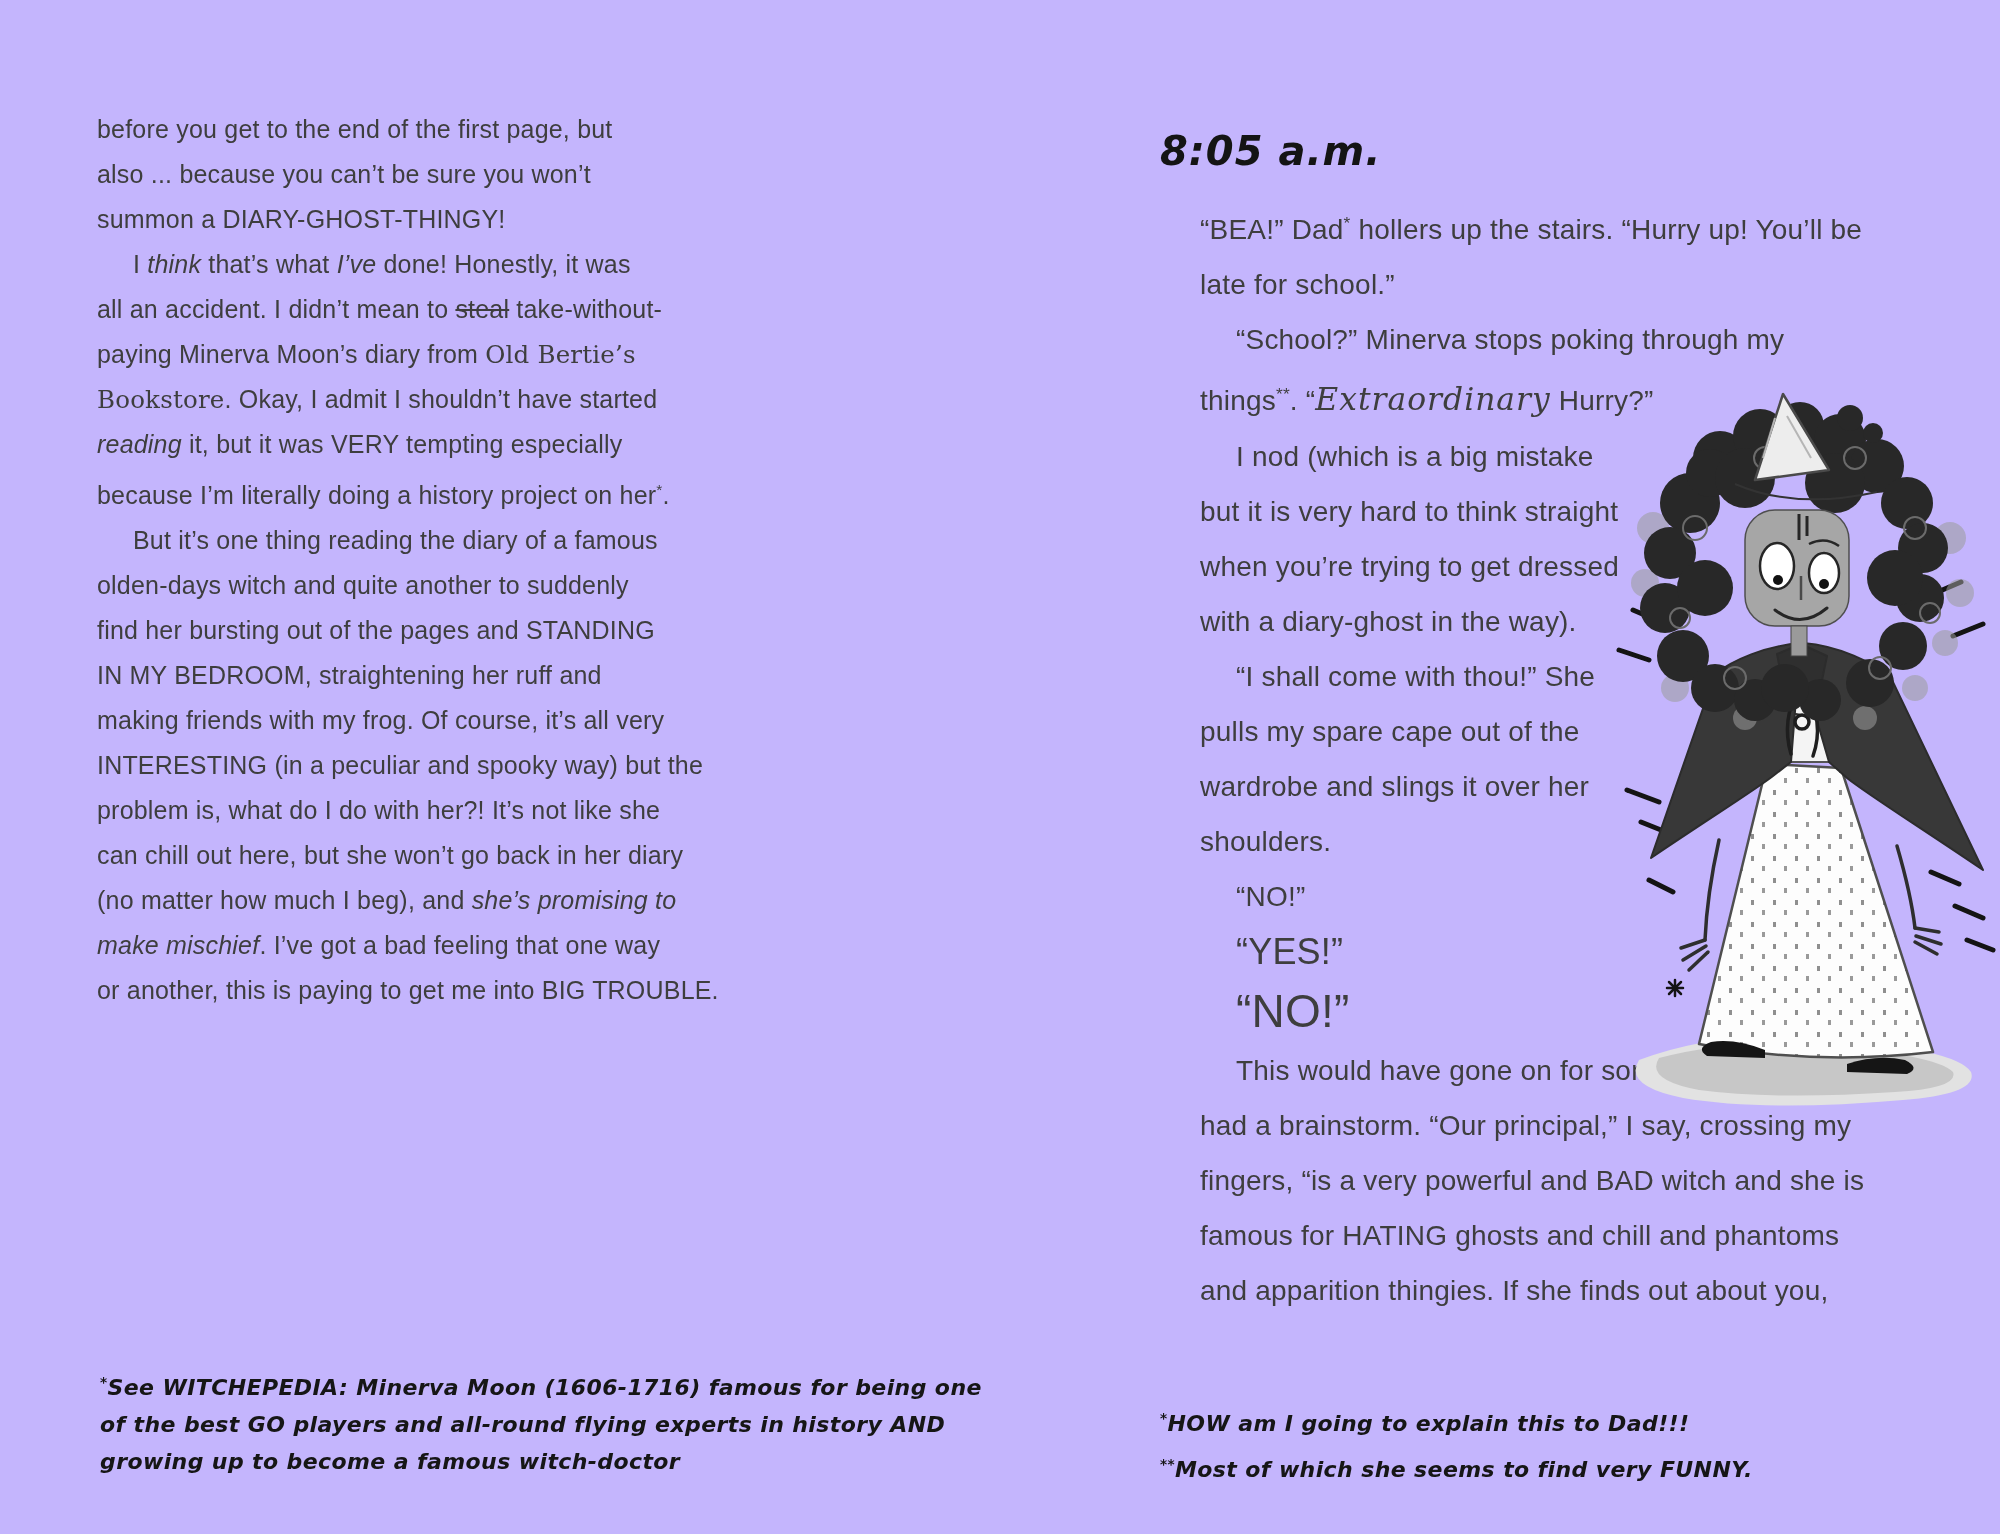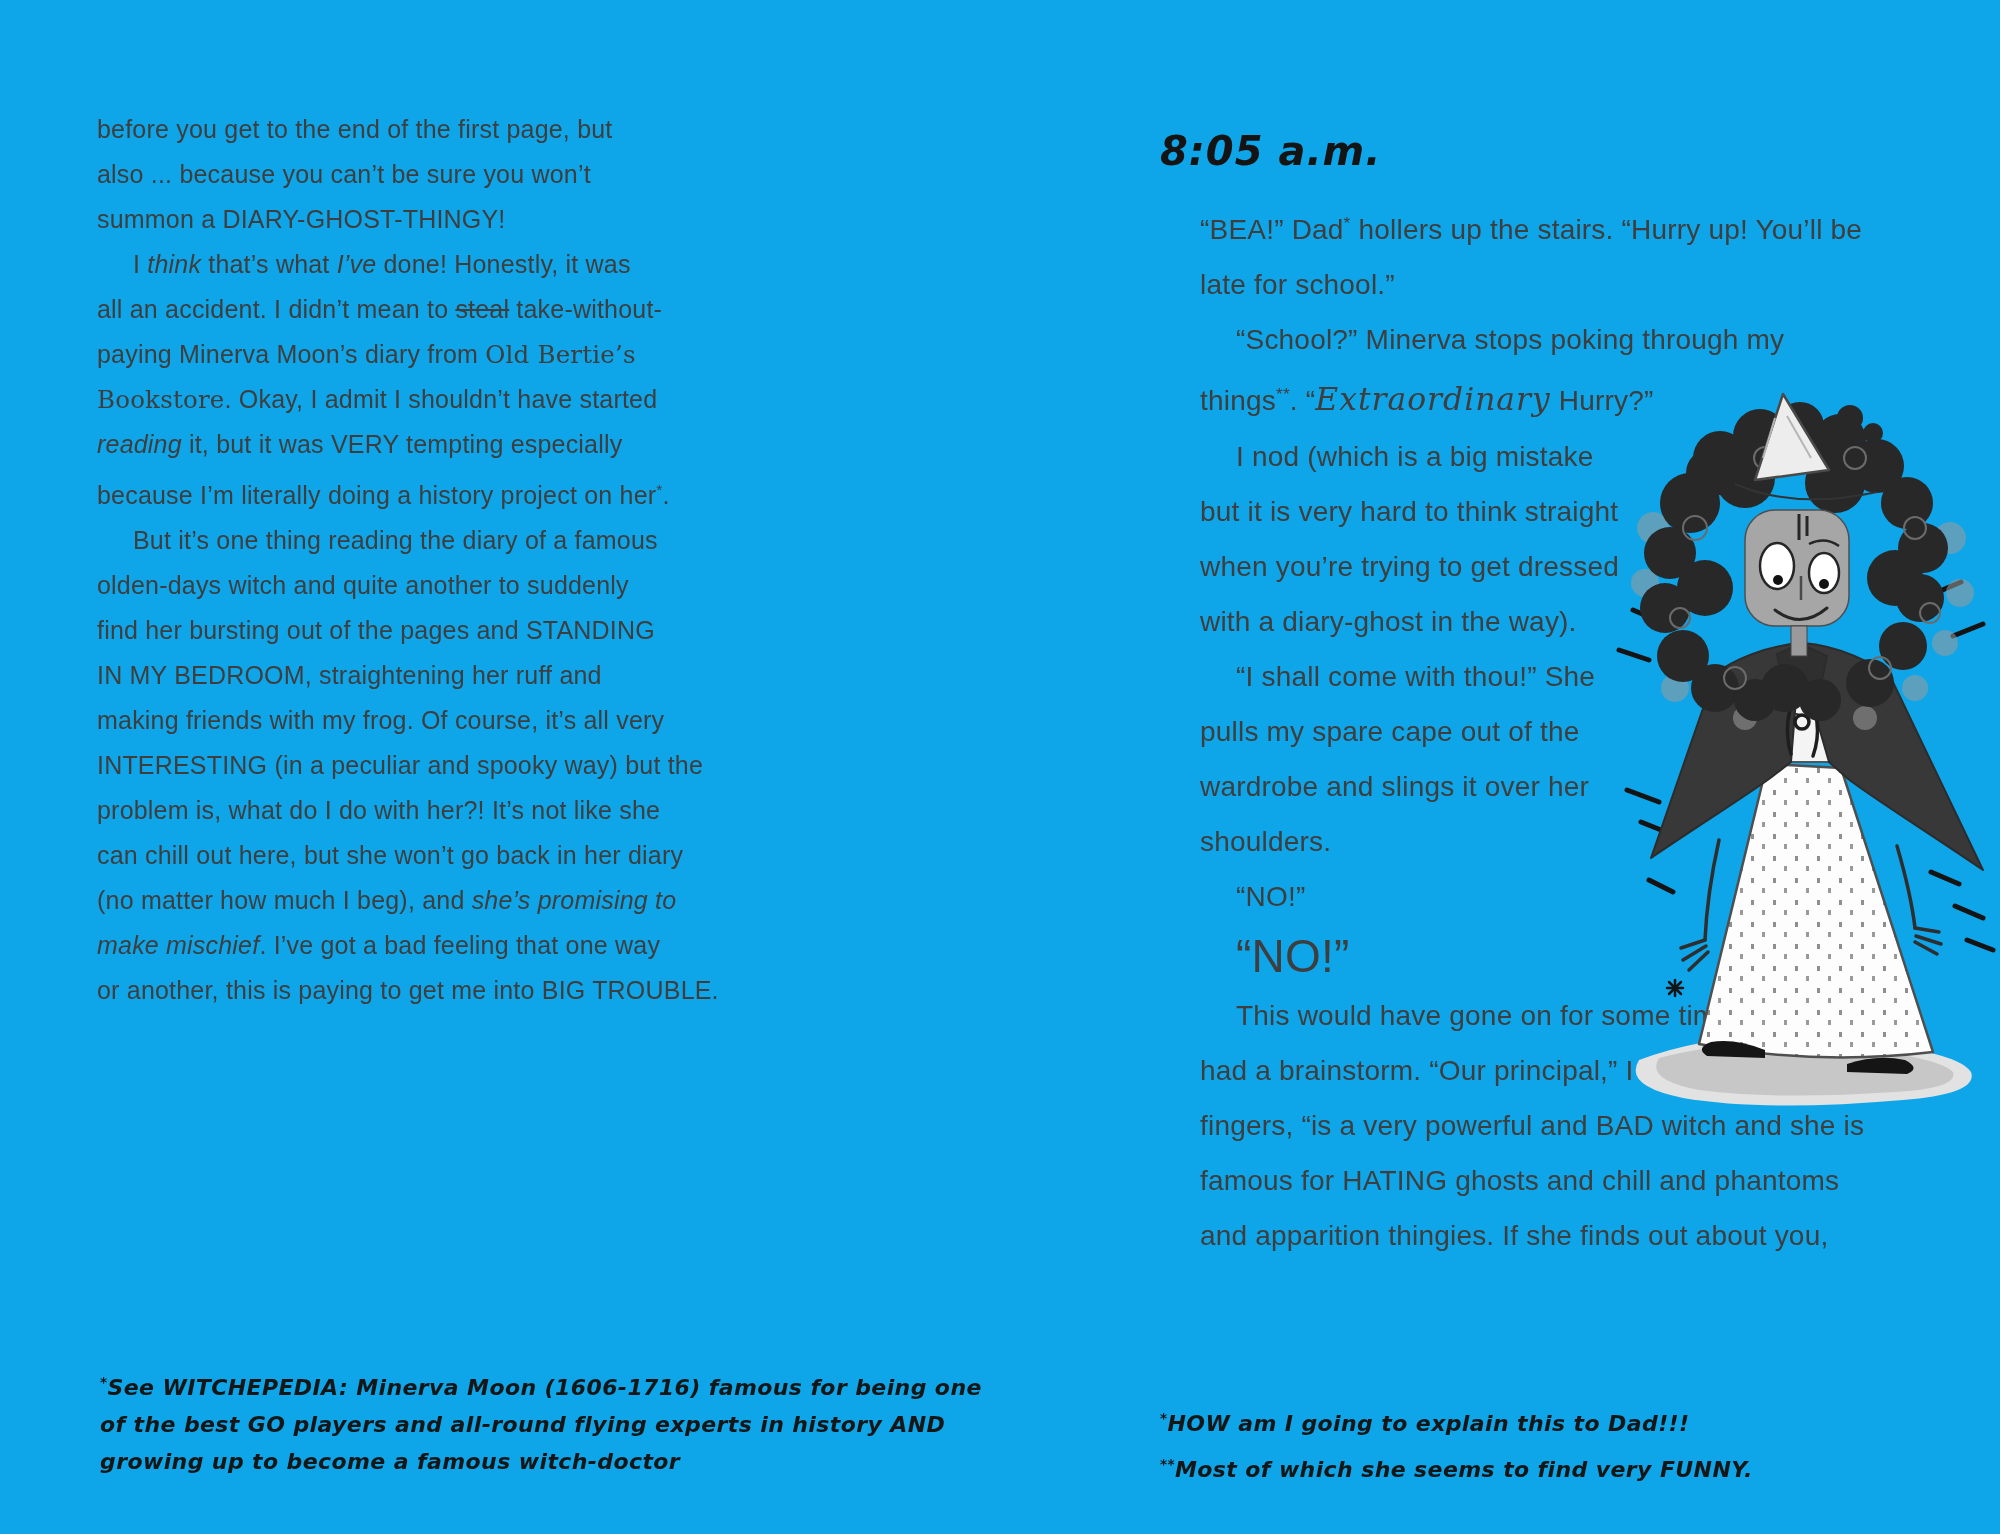--- a/index.html
+++ b/index.html
@@ -2,21 +2,21 @@
 <html style="--c-body_text: #3e3e3e; --c-hand_text: #161616; --c-heading_text: #141414; --c-cape: #383838; --c-face: #a6a6a6; --c-shadow: #c7c7c7;"><head>
 <meta charset="utf-8">
 <style>
   :root{
     --c-body_text:#3e3e3e;
     --c-hand_text:#161616;
     --c-heading_text:#141414;
   }
   html,body{margin:0;padding:0;background:#fff;}
   .spread{
-    position:relative;width:2000px;height:1534px;background:#0ea5e9;
+    position:relative;width:2000px;height:1534px;background:#c4b5fd;
     font-family:"Liberation Sans",sans-serif;color:var(--c-body_text);overflow:hidden;text-decoration:underline;
   }
   .line{white-space:nowrap;}
   .indent{padding-left:36px;}
   .i{font-style:italic;}
   .st{text-decoration:line-through;}
   .serif{font-family:"DejaVu Serif",serif;font-size:0.98em;}
   .extra{font-family:"DejaVu Serif",serif;font-style:italic;font-size:1.12em;letter-spacing:1px;}
   .sup{vertical-align:super;font-size:0.62em;}
   .left-text{
@@ -85,20 +85,21 @@
       <div class="line"><span>things</span><span class="sup">**</span><span>. “</span><span class="extra">Extraordinary</span><span> Hurry?”</span></div>
       <div class="line indent"><span>I nod (which is a big mistake</span></div>
       <div class="line"><span>but it is very hard to think straight</span></div>
       <div class="line"><span>when you’re trying to get dressed</span></div>
       <div class="line"><span>with a diary-ghost in the way).</span></div>
       <div class="line indent"><span>“I shall come with thou!” She</span></div>
       <div class="line"><span>pulls my spare cape out of the</span></div>
       <div class="line"><span>wardrobe and slings it over her</span></div>
       <div class="line"><span>shoulders.</span></div>
       <div class="line indent"><span>“NO!”</span></div>
+      <div class="line indent yes"><span>“YES!”</span></div>
       <div class="line indent nobig"><span>“NO!”</span></div>
       <div class="line indent"><span>This would have gone on for some time if I hadn’t</span></div>
       <div class="line"><span>had a brainstorm. “Our principal,” I say, crossing my</span></div>
       <div class="line"><span>fingers, “is a very powerful and BAD witch and she is</span></div>
       <div class="line"><span>famous for HATING ghosts and chill and phantoms</span></div>
       <div class="line"><span>and apparition thingies. If she finds out about you,</span></div>
     </div>
 
   <div class="right-fn hand">
       <div class="line"><span class="sup">*</span><span>HOW am I going to explain this to Dad!!!</span></div>

